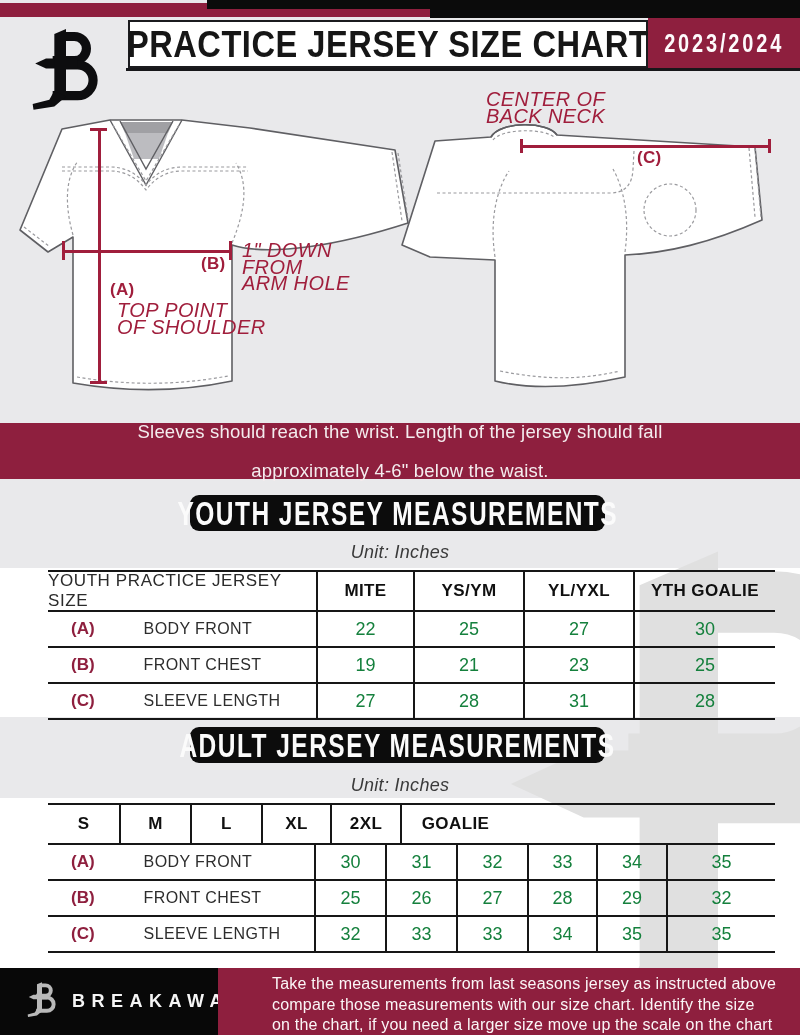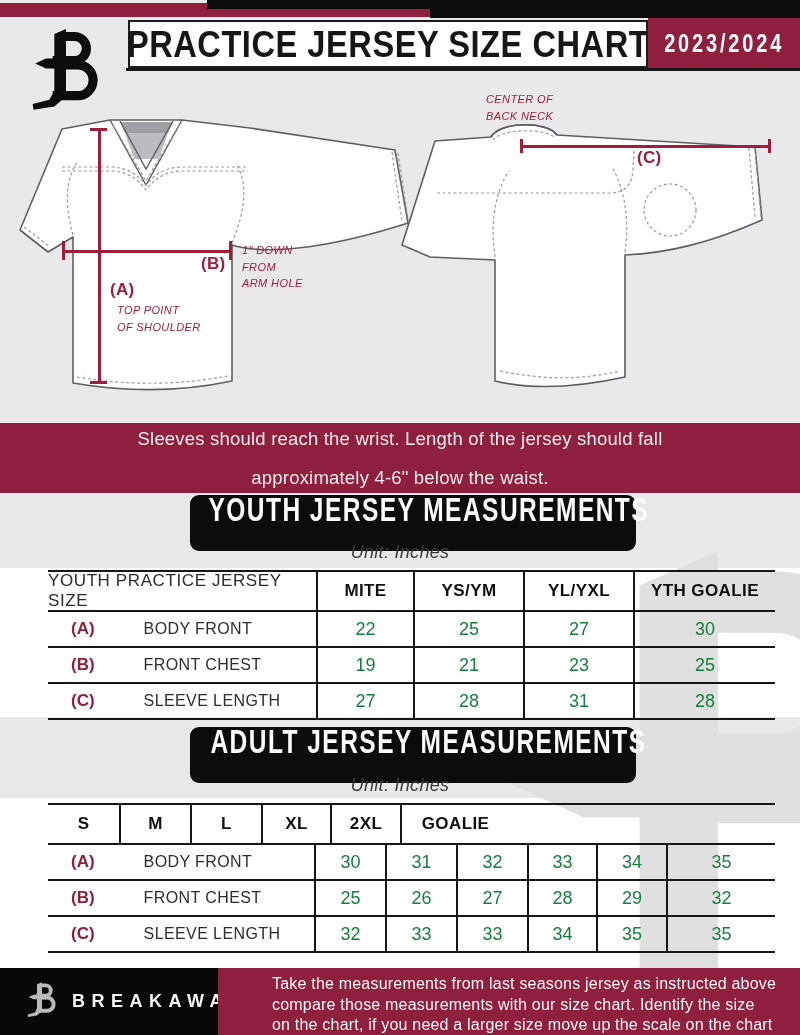--- a/index.html
+++ b/index.html
@@ -29,31 +29,31 @@
               display:flex;align-items:center;justify-content:center;}
   .season-text{display:inline-block;font-size:21px;font-weight:bold;color:#fdfafb;
                letter-spacing:3px;transform:scale(0.95,1.25);white-space:nowrap;}
   .main-logo{position:absolute;left:24px;top:24px;width:84px;height:100px;color:#0d0d0f;}
 
   
   .jerseys{position:absolute;left:10px;top:105px;width:780px;height:300px;}
   .mline{position:absolute;background:#A01E3C;}
   .mcap{position:absolute;background:#A01E3C;}
   .akey{position:absolute;color:#A01E3C;font-weight:bold;font-size:17px;letter-spacing:0.3px;}
-  .acap{position:absolute;color:#A01E3C;font-style:italic;font-size:11px;line-height:16.5px;
+  .acap{position:absolute;color:#A01E3C;font-style:italic;font-size:20px;line-height:16.5px;
         letter-spacing:0.4px;font-weight:500;white-space:nowrap;}
 
   
-  .notice{position:absolute;left:0;top:423px;width:800px;height:70px;background:#8E1F3E;
+  .notice{position:absolute;left:0;top:423px;width:800px;height:56px;background:#8E1F3E;
           display:flex;flex-direction:column;align-items:center;justify-content:center;gap:18px;}
   .notice div{color:#F4ECEE;font-size:18.5px;line-height:21px;letter-spacing:0.2px;}
 
   
-  .sec-banner{position:absolute;left:190px;width:415px;height:56px;background:#0C0C0C;border-radius:9px;
-              display:flex;align-items:flex-start;justify-content:center;padding-left:31px;}
+  .sec-banner{position:absolute;left:190px;width:415px;height:36px;background:#0C0C0C;border-radius:9px;
+              display:flex;align-items:center;justify-content:center;}
   .sec-banner span{display:inline-block;color:#fbfbfb;font-weight:bold;font-size:25px;
                    letter-spacing:1.5px;transform:scale(0.98,1.32);white-space:nowrap;}
   .unit{position:absolute;left:0;width:800px;text-align:center;font-style:italic;
         font-size:18px;color:#3a3a3a;letter-spacing:0.3px;}
 
   
   .tbl{position:absolute;left:48px;width:727px;z-index:2;}
   .trow{display:flex;border-top:2px solid #161616;height:34px;}
   .trow.hdr{height:38px;}
   .trow.last{border-bottom:2px solid #161616;}

